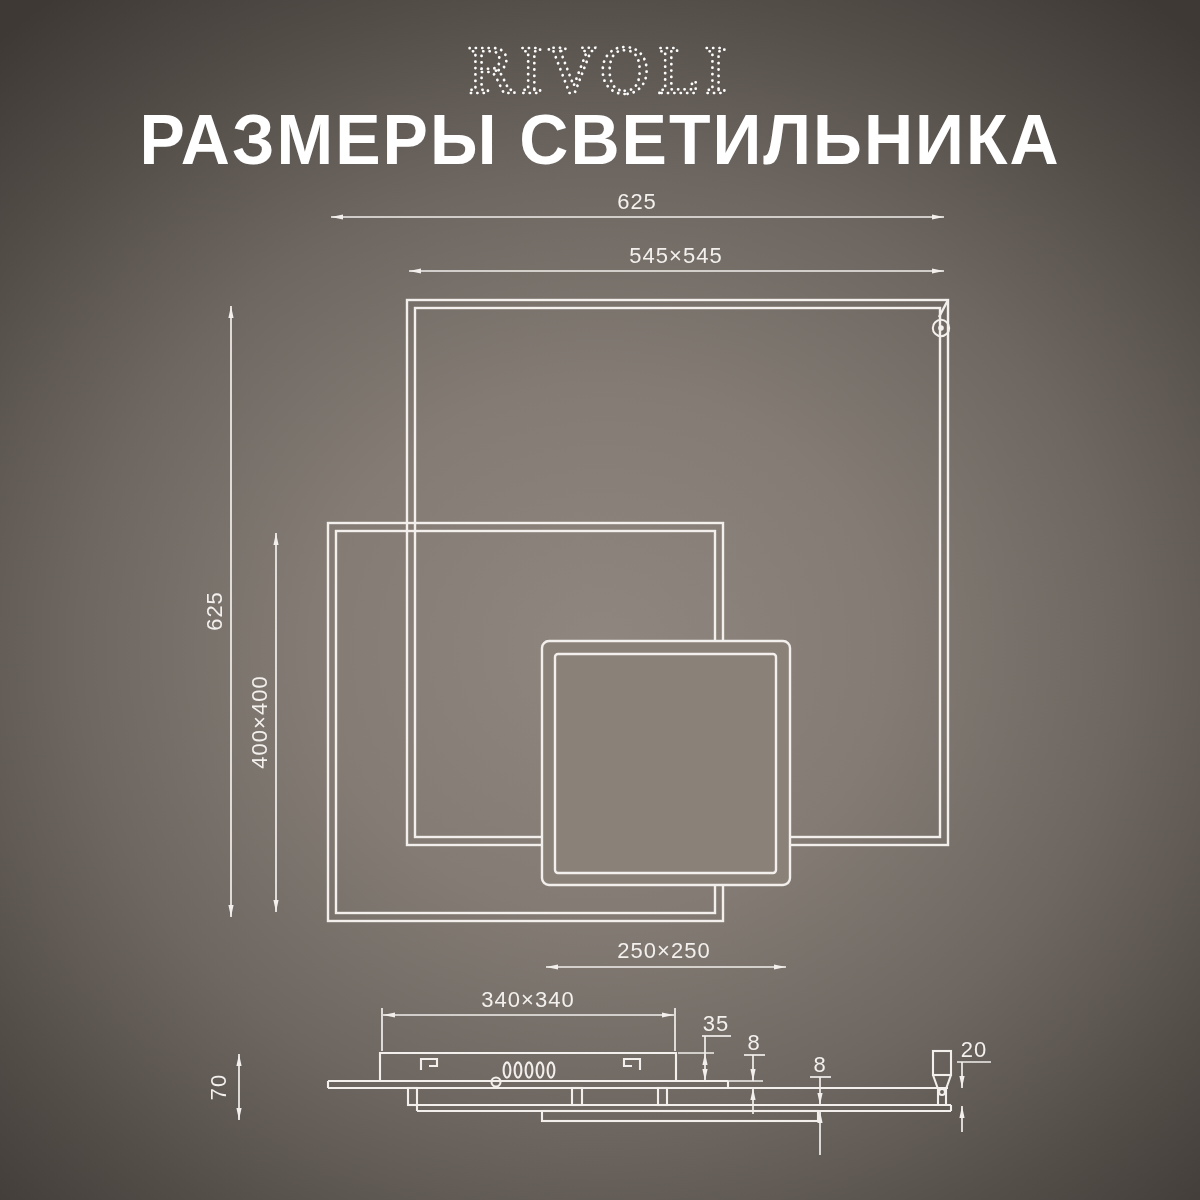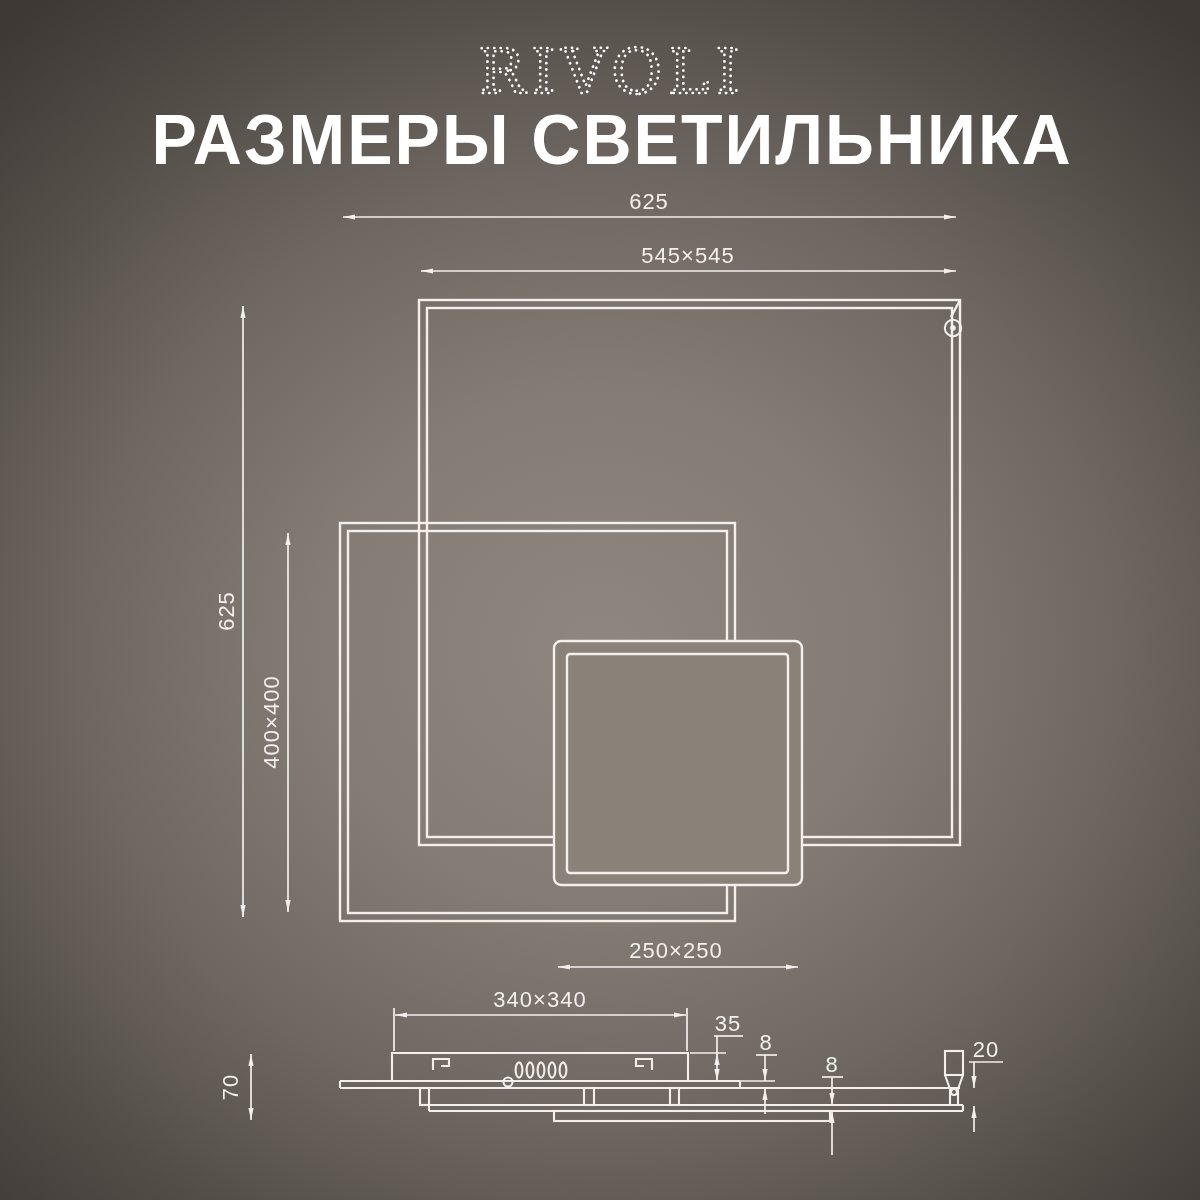--- a/index.html
+++ b/index.html
@@ -2,21 +2,21 @@
 <html><head>
 <meta charset="utf-8">
 <style>
   html,body{margin:0;padding:0;}
   body{
     width:1200px;height:1200px;overflow:hidden;
     background:radial-gradient(ellipse 900px 820px at 50% 54%,
       #8e867f 0%, #837b74 32%, #6e6761 58%, #544e49 80%, #3e3935 100%);
     font-family:"Liberation Sans", sans-serif;
   }
-  .stage{position:relative;width:1008px;height:1200px;margin-left:12px;}
+  .stage{position:relative;width:1008px;height:1200px;}
   .stage > svg{position:absolute;left:0;top:0;}
   .page-title{
     position:absolute;left:0;top:104px;width:1200px;
     text-align:center;color:#ffffff;
     font-family:"Liberation Sans", sans-serif;
     font-weight:700;font-size:68px;line-height:1.05;
     letter-spacing:2px;
     transform:scaleY(1.04);
   }
   .dimtxt{

